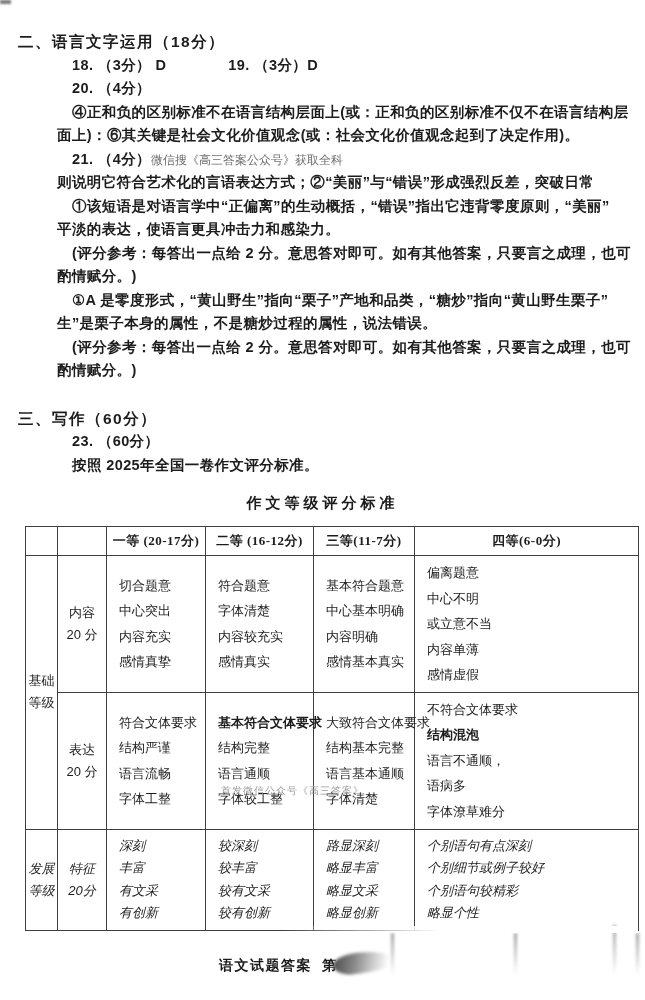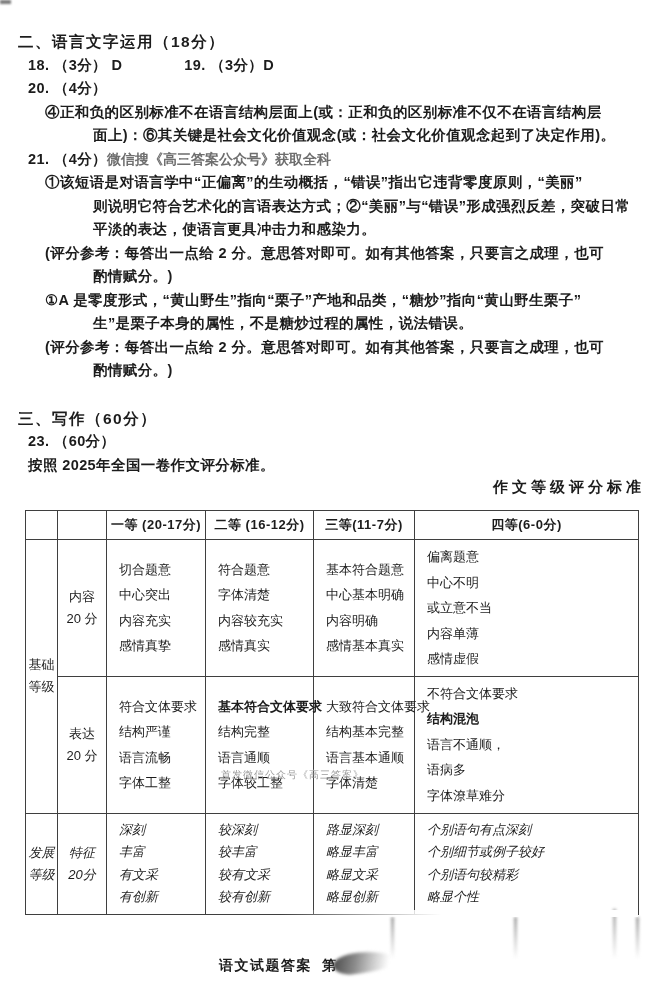--- a/index.html
+++ b/index.html
@@ -9,33 +9,33 @@
     font-family:"Liberation Sans", sans-serif;
     color:#1c1c1c;
   }
   .flow { padding-top:30px; }
   .line {
     height:23.5px; line-height:23.5px; font-size:14.5px;
     font-weight:600; letter-spacing:0.4px; white-space:nowrap;
   }
   .sec { font-size:15.5px; font-weight:700; padding-left:18px; letter-spacing:1.5px; }
   .sec3 { margin-top:24px; }
-  .ind-q { padding-left:28px; }
-  .ind-a { padding-left:45px; }
-  .ind-c { padding-left:57px;margin-left:36px; }
+  .ind-q { padding-left:72px; }
+  .ind-a { padding-left:72px; }
+  .ind-c { padding-left:57px; }
   .q19gap { margin-left:62px; }
-  .wm-inline { font-size:14px; color:#6e6e6e; font-weight:700; letter-spacing:0; }
+  .wm-inline { font-size:12px; color:#6e6e6e; font-weight:400; letter-spacing:0; }
   .tbl-title {
-    height:20px; line-height:20px; text-align:right;
+    margin-top:16px; height:20px; line-height:20px; text-align:center;
     font-size:15px; font-weight:700; letter-spacing:4px;
   }
   .tblwrap { position:relative; margin:13px 0 0 25px; width:613px; }
   table { border-collapse:collapse; table-layout:fixed; width:613px; }
   td { border:1px solid #3f3f3f; font-size:13px; font-weight:500; vertical-align:middle; padding:0; }
-  .hrow td { height:28px; text-align:center; font-weight:600; letter-spacing:0.5px; white-space:nowrap; }
+  .hrow td { height:28px; text-align:center; font-weight:600; letter-spacing:0.5px; white-space:nowrap;font-family:Liberation Serif, serif; }
   .r1 td { height:123px; }
   .r2 td { height:128px; }
   .r3 td { height:92px;font-style:italic; }
   .grp, .lbl { text-align:center; }
   .grp div, .lbl div { line-height:22px; white-space:nowrap; }
   .cell { padding:4px 2px 4px 12px; }
   .cell div { line-height:25.5px; white-space:nowrap; }
   .r3 .cell div { line-height:22.5px; }
   .b { font-weight:700; }
   .tbl-wm {
@@ -85,22 +85,22 @@
       <span>18. （3分） D</span><span class="q19gap">19. （3分）D</span>
     </div>
 
     <div class="line ind-q">20. （4分）</div>
     <div class="line ind-a">④正和负的区别标准不在语言结构层面上(或：正和负的区别标准不仅不在语言结构层</div>
     <div class="line ind-c">面上)：⑥其关键是社会文化价值观念(或：社会文化价值观念起到了决定作用)。</div>
 
     <div class="line ind-q">
       <span>21. （4分）</span><span class="wm-inline">微信搜《高三答案公众号》获取全科</span>
     </div>
+    <div class="line ind-c">则说明它符合艺术化的言语表达方式；②“美丽”与“错误”形成强烈反差，突破日常</div>
     <div class="line ind-a">①该短语是对语言学中“正偏离”的生动概括，“错误”指出它违背零度原则，“美丽”</div>
-    <div class="line ind-c">则说明它符合艺术化的言语表达方式；②“美丽”与“错误”形成强烈反差，突破日常</div>
     <div class="line ind-c">平淡的表达，使语言更具冲击力和感染力。</div>
     <div class="line ind-a">(评分参考：每答出一点给 2 分。意思答对即可。如有其他答案，只要言之成理，也可</div>
     <div class="line ind-c">酌情赋分。)</div>
 
     <div class="line ind-a">①A 是零度形式，“黄山野生”指向“栗子”产地和品类，“糖炒”指向“黄山野生栗子”</div>
     <div class="line ind-c">生”是栗子本身的属性，不是糖炒过程的属性，说法错误。</div>
     <div class="line ind-a">(评分参考：每答出一点给 2 分。意思答对即可。如有其他答案，只要言之成理，也可</div>
     <div class="line ind-c">酌情赋分。)</div>
 
     <div class="line sec sec3">三、写作（60分）</div>

